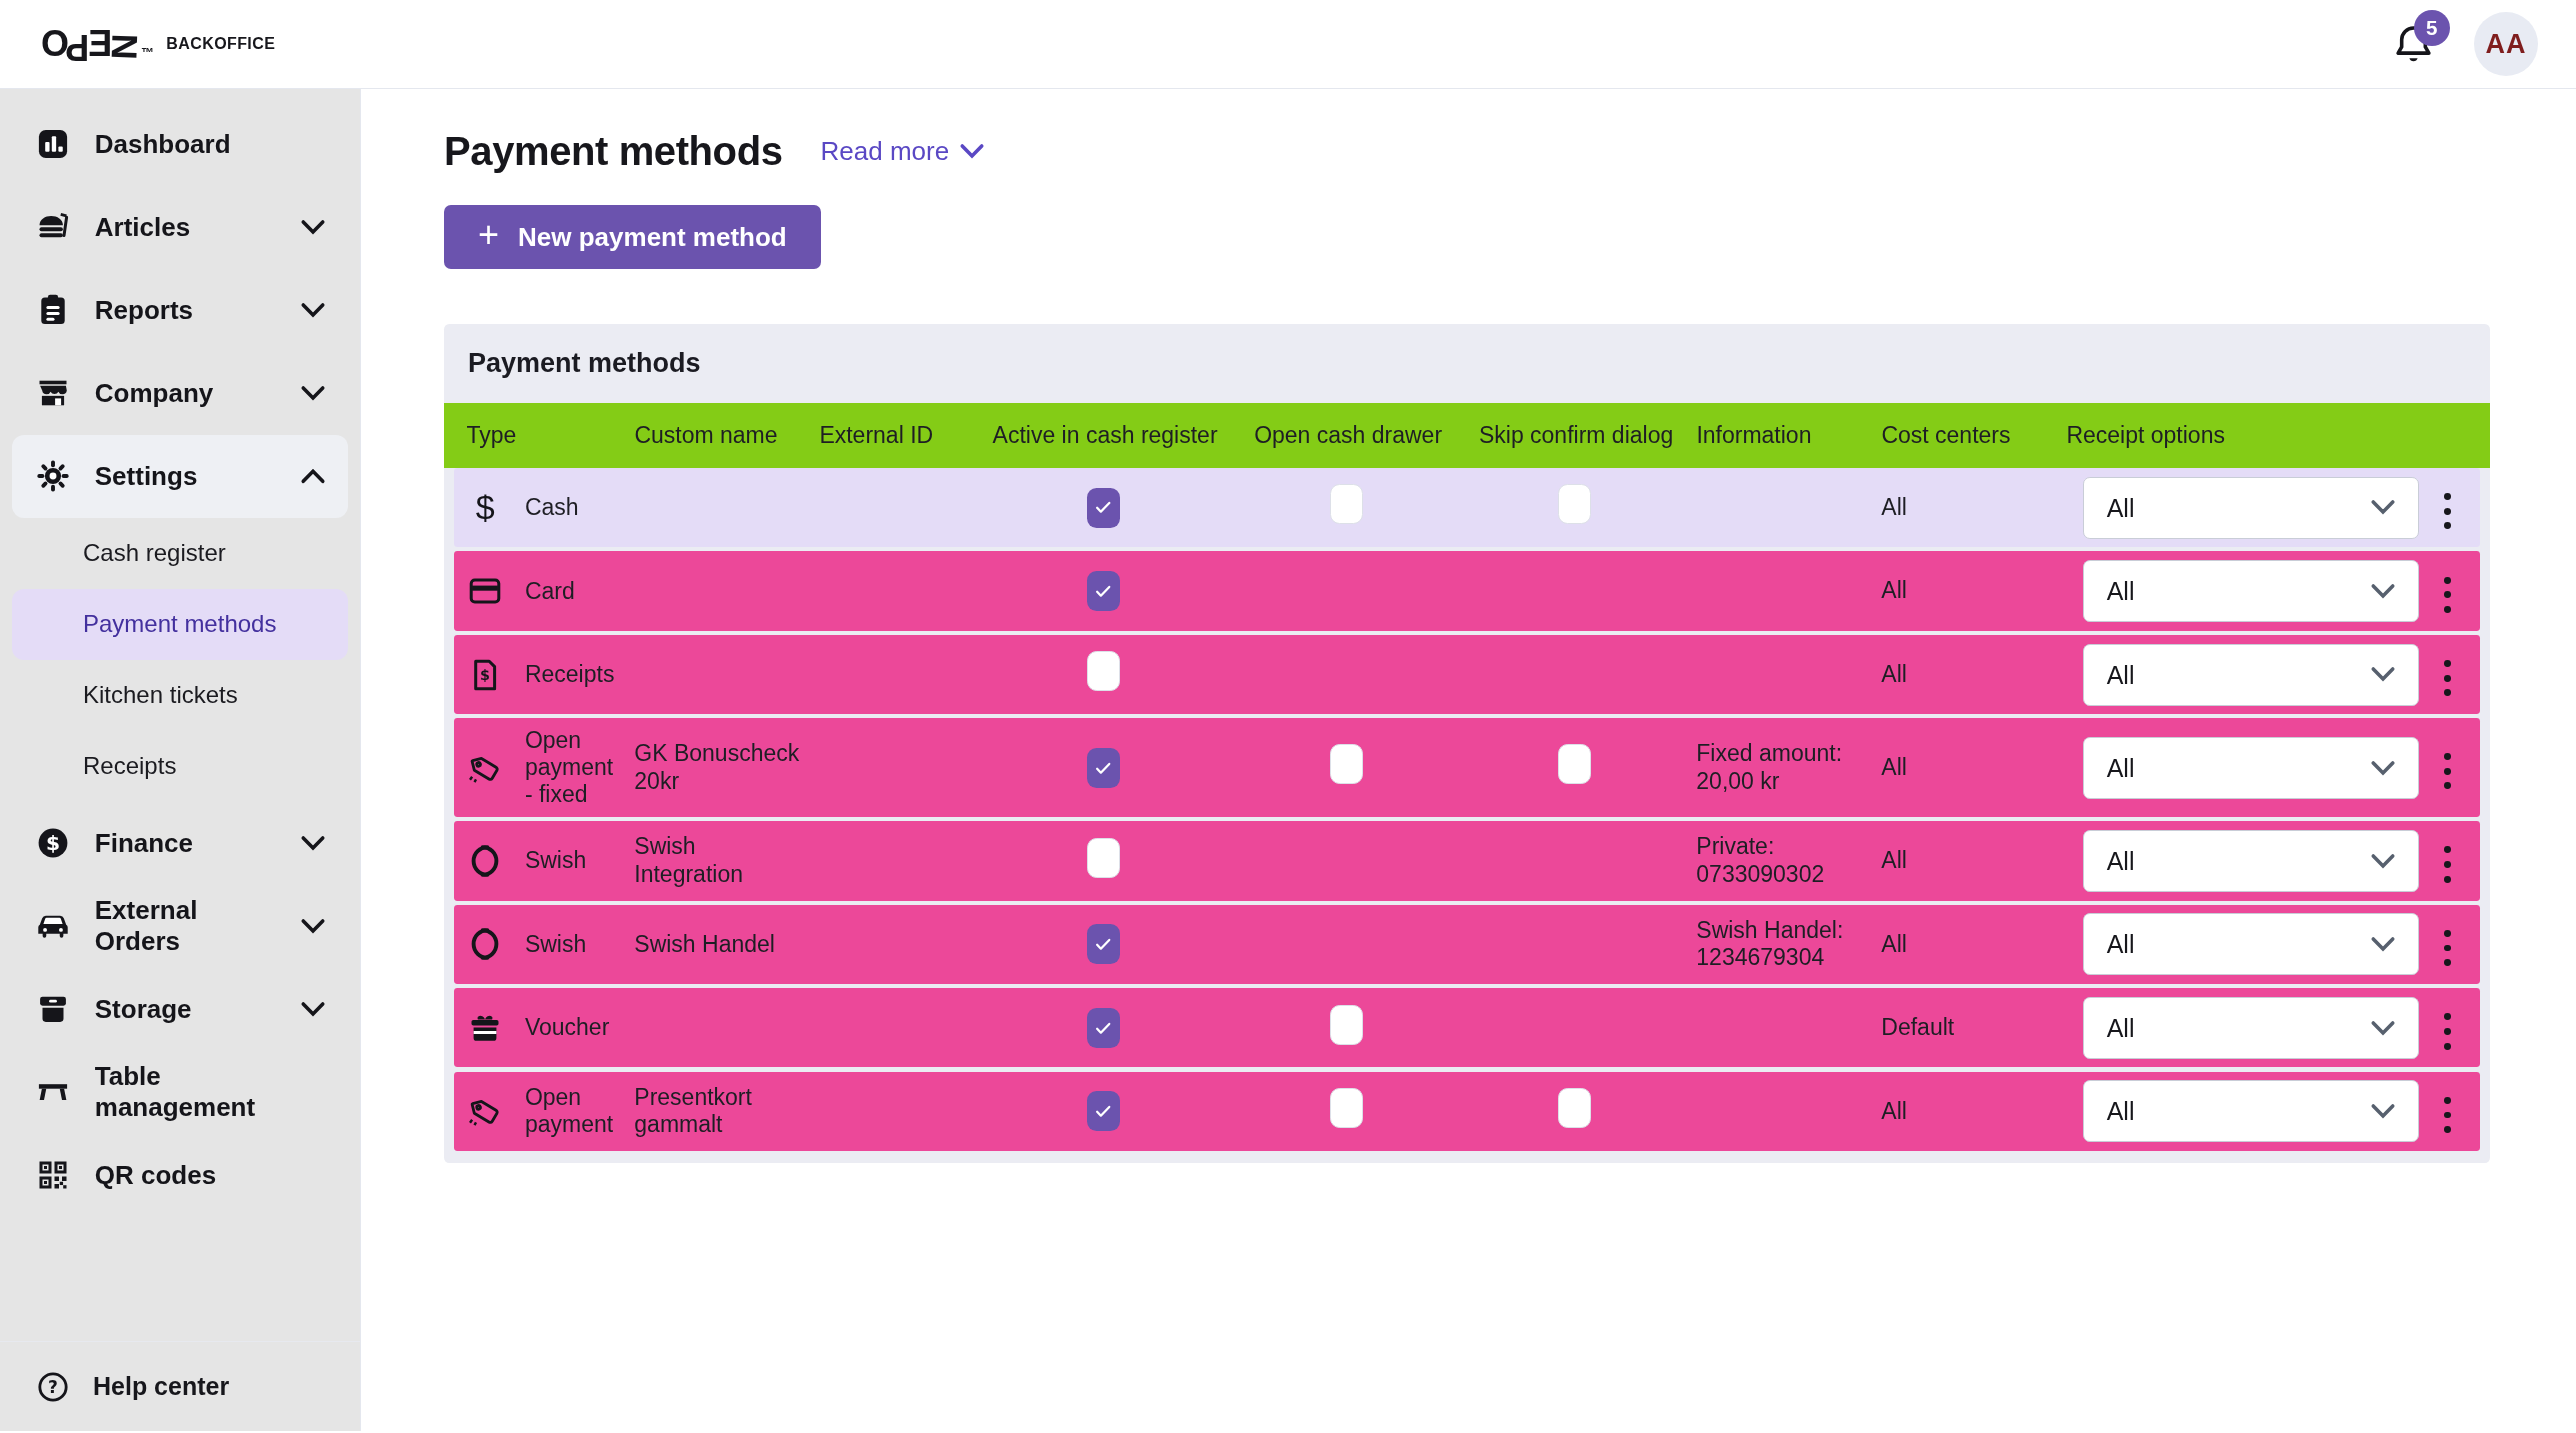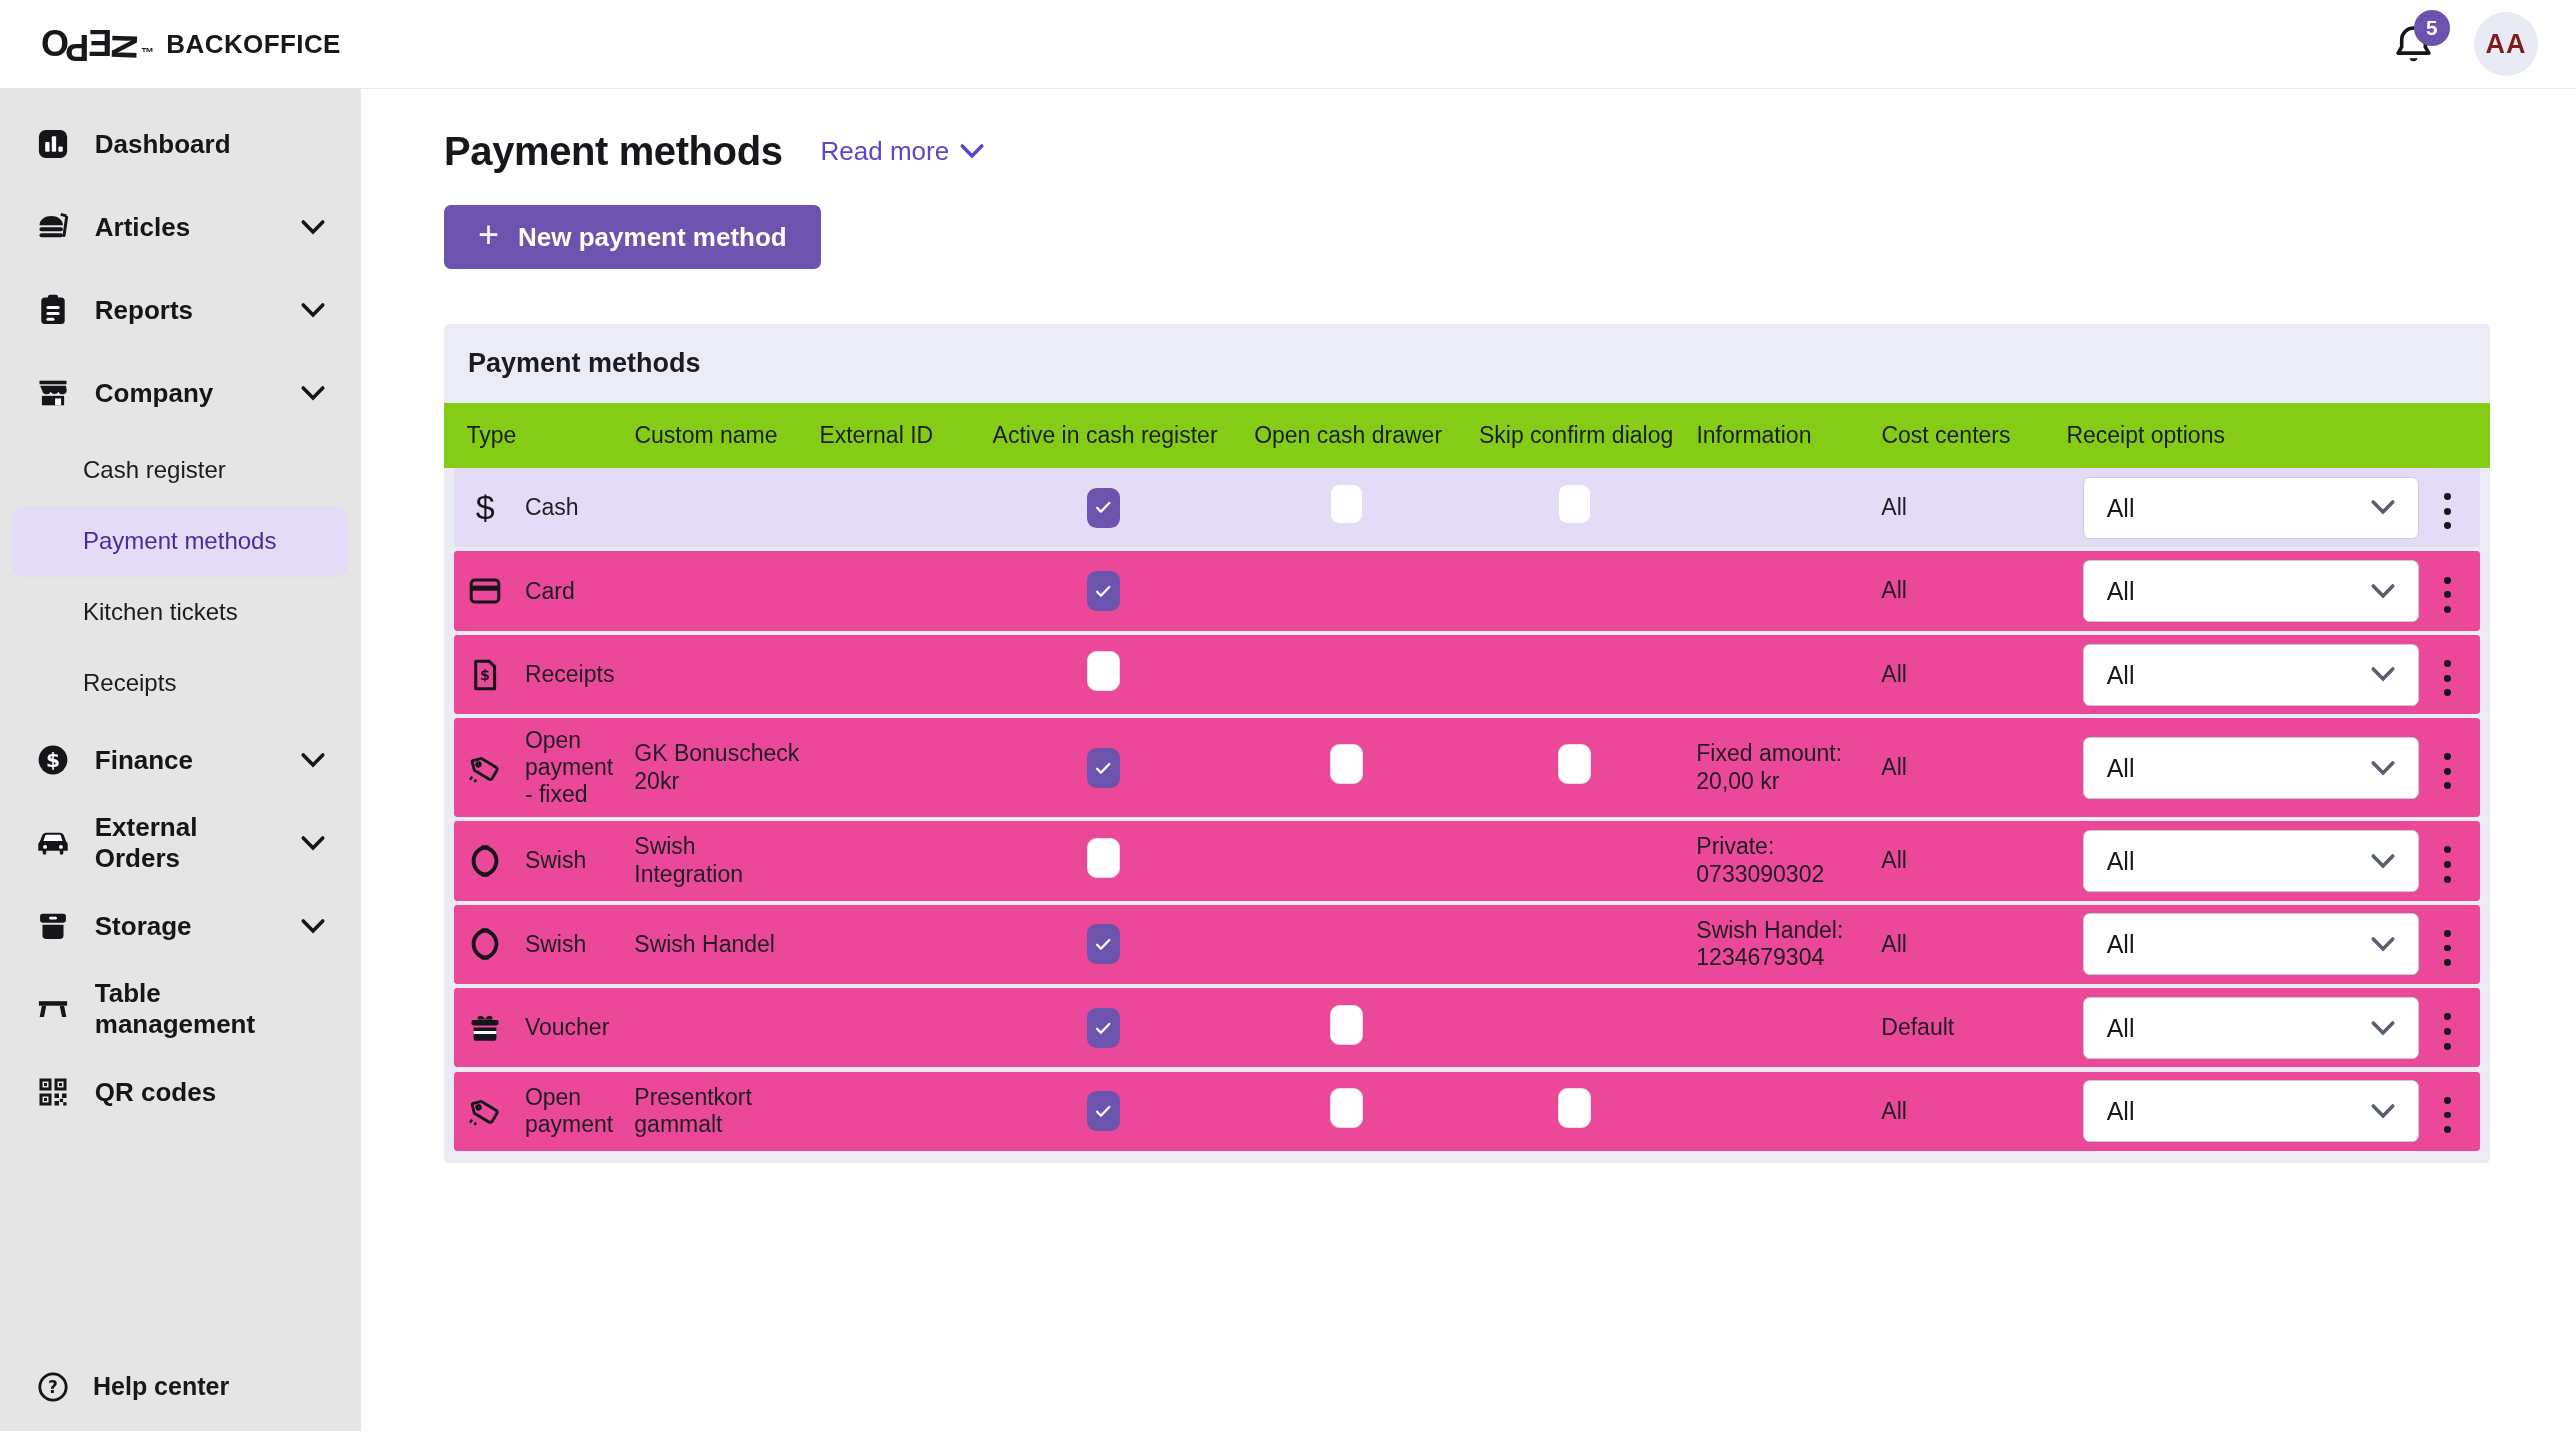--- a/index.html
+++ b/index.html
@@ -9,21 +9,21 @@
   
   .topbar { height: 89px; display: flex; align-items: center;
     padding: 0 38px 0 41px; border-bottom: 1.7px solid #e4e7ee; background:#fff; }
   .logo { display: flex; align-items: center; gap: 12px; cursor: pointer; }
   .logo-word { font-size: 36px; font-weight: 700; letter-spacing: -1.7px; display:flex; align-items:center; }
   .logo-word .lg { display: inline-block; line-height: 1; }
   .logo-word .l1 { transform: rotate(180deg) translateY(-3.4px); }
   .logo-word .l2 { transform: scaleX(-1); }
   .logo-word .l3 { transform: rotate(92deg) translateX(1.7px); }
   .logo-tm { font-size: 13px; font-weight: 700; align-self: flex-end; margin: 0 0 1.7px -6.9px; }
-  .logo-product { font-size: 26px; font-weight: 800; letter-spacing: 0.4px; }
+  .logo-product { font-size: 16px; font-weight: 800; letter-spacing: 0.4px; }
   .topbar-right { margin-left: auto; display: flex; align-items: center; gap: 38px; }
   .bell-wrap { position: relative; width: 45px; height: 45px; cursor: pointer; }
   .bell-wrap svg { width: 45px; height: 45px; }
   .badge { position: absolute; top: -12px; right: -13.8px; min-width: 36px; height: 36px;
     border-radius: 50%; background: #6b53ae; color: #fff; font-size: 20.6px; font-weight: 700;
     display: flex; align-items: center; justify-content: center; }
   .avatar { width: 64px; height: 64px; border-radius: 50%; background: #e8ebf3;
     color: #7f1d1d; font-size: 27px; font-weight: 600; display: flex; align-items: center;
     justify-content: center; letter-spacing: 0.9px; cursor: pointer; }
 
@@ -176,20 +176,42 @@
               <rect x="13.4" y="15.6" width="4" height="4.6" fill="#fff"></rect>
             </svg>
           </span>
           <span class="nav-label">Company</span>
           <span class="nav-chev down">
             <svg class="chev" viewBox="0 0 16 10" fill="none" stroke="#15151a" stroke-width="2.2" stroke-linecap="round">
               <path d="M2 1.8l6 6.2 6-6.2"></path>
             </svg>
           </span>
         </div>
+        <div class="nav-item parent-active">
+          <span class="nav-icon">
+            <svg viewBox="0 0 24 24" fill="#15151a">
+              <circle cx="12" cy="12" r="5.4"></circle>
+              <rect x="10.7" y="1.6" width="2.6" height="4.6" rx="1.2" transform="rotate(0 12 12)"></rect>
+              <rect x="10.7" y="1.6" width="2.6" height="4.6" rx="1.2" transform="rotate(45 12 12)"></rect>
+              <rect x="10.7" y="1.6" width="2.6" height="4.6" rx="1.2" transform="rotate(90 12 12)"></rect>
+              <rect x="10.7" y="1.6" width="2.6" height="4.6" rx="1.2" transform="rotate(135 12 12)"></rect>
+              <rect x="10.7" y="1.6" width="2.6" height="4.6" rx="1.2" transform="rotate(180 12 12)"></rect>
+              <rect x="10.7" y="1.6" width="2.6" height="4.6" rx="1.2" transform="rotate(225 12 12)"></rect>
+              <rect x="10.7" y="1.6" width="2.6" height="4.6" rx="1.2" transform="rotate(270 12 12)"></rect>
+              <rect x="10.7" y="1.6" width="2.6" height="4.6" rx="1.2" transform="rotate(315 12 12)"></rect>
+              <circle cx="12" cy="12" r="2.3" fill="#fff"></circle>
+            </svg>
+          </span>
+          <span class="nav-label">Settings</span>
+          <span class="nav-chev up">
+            <svg class="chev" viewBox="0 0 16 10" fill="none" stroke="#15151a" stroke-width="2.2" stroke-linecap="round">
+              <path d="M2 1.8l6 6.2 6-6.2"></path>
+            </svg>
+          </span>
+        </div>
         <div class="sub-item">Cash register</div>
         <div class="sub-item selected">Payment methods</div>
         <div class="sub-item">Kitchen tickets</div>
         <div class="sub-item">Receipts</div>
         <div class="nav-item">
           <span class="nav-icon">
             <svg viewBox="0 0 24 24" style="font-size:30px">
               <circle cx="12" cy="12" r="9.6" fill="#15151a"></circle>
               <text x="12" y="16.8" text-anchor="middle" font-size="13.5" font-weight="bold" fill="#fff" font-family="DejaVu Sans, sans-serif">$</text>
             </svg>

